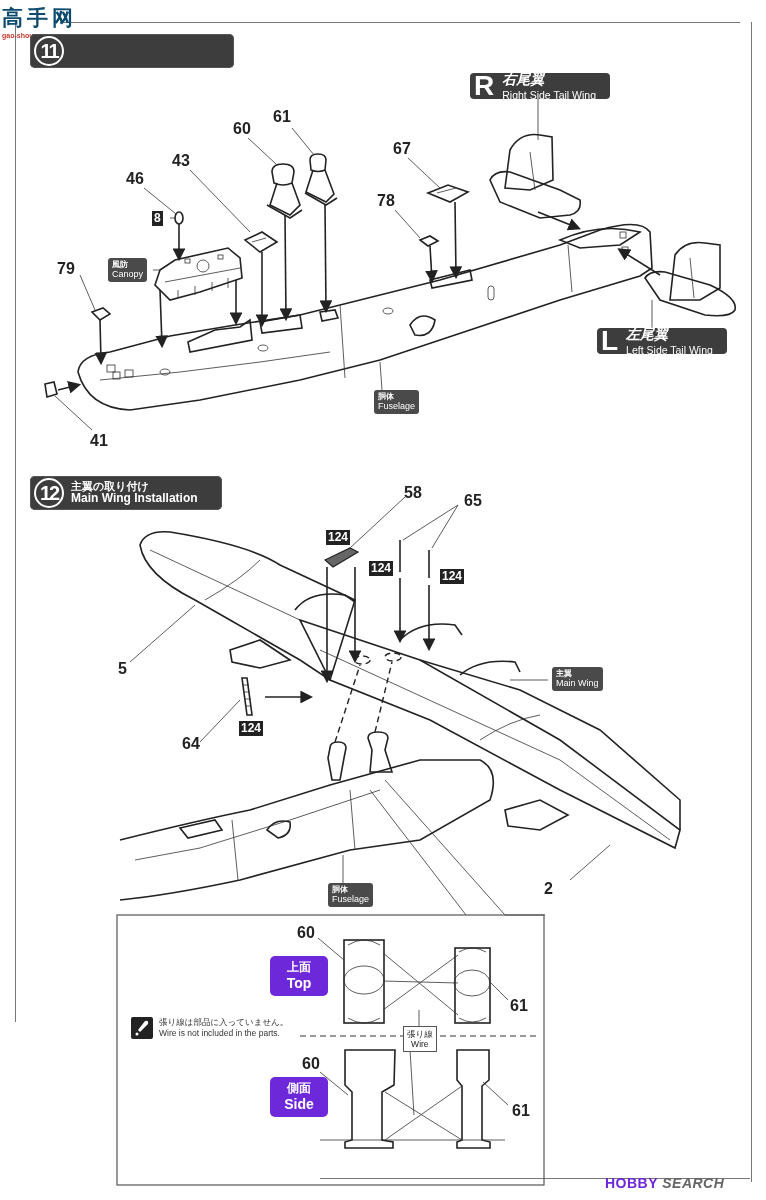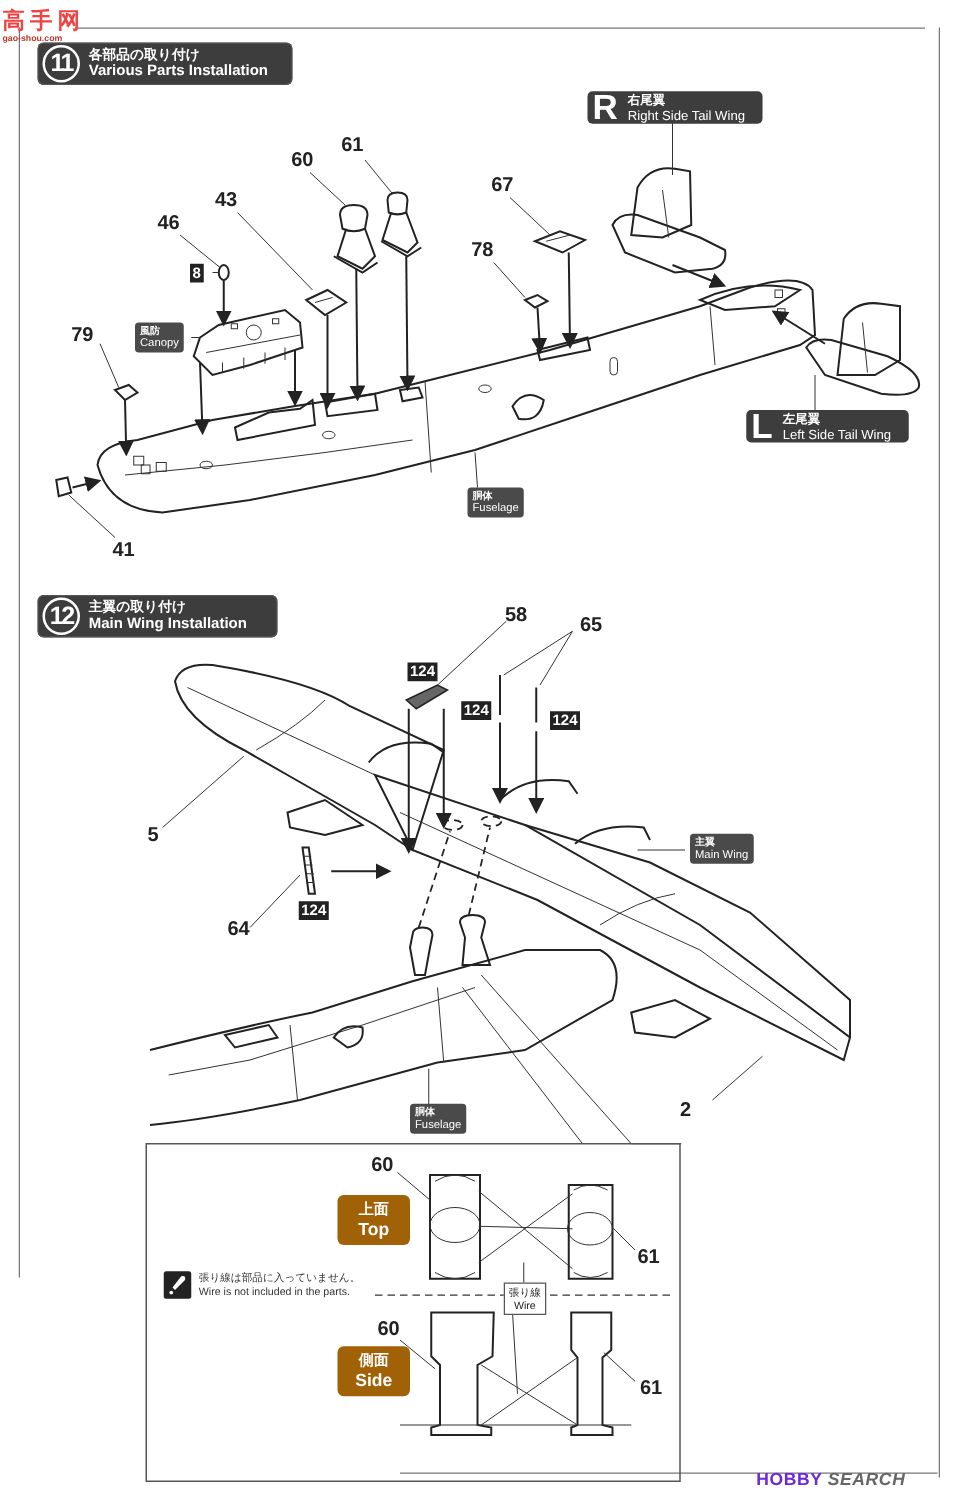--- a/index.html
+++ b/index.html
@@ -8,33 +8,33 @@
   .step-header{position:absolute;background:#3d3d3d;border-radius:5px;color:#fff;display:flex;align-items:center;padding:0 8px 0 4px;box-shadow:0 0 0 1px #555 inset;}
   .step-num{width:30px;height:30px;border:2.5px solid #fff;border-radius:50%;display:flex;align-items:center;justify-content:center;font-weight:bold;font-size:20px;letter-spacing:-2px;margin-right:7px;box-sizing:border-box;text-align:center;}
   .step-text{display:flex;flex-direction:column;line-height:1.15;}
   .step-text .jp{font-size:11px;font-weight:bold;}
   .step-text .en{font-size:12px;font-weight:bold;}
   .label-box{position:absolute;background:#4a4a4a;color:#fff;border-radius:3px;padding:2px 4px;line-height:1.15;}
   .label-box .jp{font-size:8px;font-weight:bold;display:block;}
   .label-box .en{font-size:9px;display:block;}
   .big-label{position:absolute;background:#3d3d3d;color:#fff;border-radius:4px;display:flex;align-items:center;padding:2px 8px 2px 4px;}
   .big-letter{font-size:28px;font-weight:bold;margin-right:8px;line-height:1;}
-  .big-label .jp{font-size:10px;font-weight:bold;display:block;}
+  .big-label .jp{font-size:14px;font-weight:bold;display:block;font-style:italic;}
   .big-label .en{font-size:10.5px;display:block;}
   .part-num{position:absolute;font-weight:bold;font-size:16px;color:#222;}
   .paint-tag{position:absolute;background:#222;color:#fff;font-weight:bold;font-size:12px;padding:0 2px;line-height:15px;}
-  .view-box{position:absolute;background:#a16207;color:#fff;border-radius:5px;width:58px;height:40px;display:flex;flex-direction:column;align-items:center;justify-content:center;line-height:1.15;font-weight:bold;}
+  .view-box{position:absolute;background:#6d28d9;color:#fff;border-radius:5px;width:58px;height:40px;display:flex;flex-direction:column;align-items:center;justify-content:center;line-height:1.15;font-weight:bold;}
   .view-box .jp{font-size:12px;}
   .view-box .en{font-size:14px;}
   .note{position:absolute;display:flex;align-items:flex-start;}
   .note-icon{width:22px;height:22px;background:#222;border-radius:2px;margin-right:6px;position:relative;}
   .note-text{font-size:8.5px;line-height:1.3;color:#333;}
   .wire-box{position:absolute;border:1px solid #555;background:#fff;font-size:8.5px;text-align:center;line-height:1.2;padding:2px 3px;}
   .watermark-top{position:absolute;left:2px;top:4px;}
-  .wm-jp{font-size:18px;font-weight:bold;color:#ef4444;letter-spacing:4px;text-align:center;}
+  .wm-jp{font-size:21px;font-weight:bold;color:#0c4a6e;letter-spacing:4px;text-align:center;}
   .wm-url{font-size:7px;color:#c0392b;font-weight:bold;}
   .wm-bottom{position:absolute;left:605px;top:1175px;font-size:14px;font-weight:bold;letter-spacing:0.5px;}
   .wm-bottom .hb{color:#6d28d9;}
   .wm-bottom .sr{color:#666;font-style:italic;}
   svg{position:absolute;left:0;top:0;}
   svg .l{stroke:#222;fill:none;stroke-width:1.6;}
   svg .t{stroke:#333;fill:none;stroke-width:0.8;}
   svg .a{stroke:#222;fill:none;stroke-width:1.6;}
   svg .d{stroke:#222;fill:none;stroke-width:1.4;stroke-dasharray:6 4;}
 </style>
@@ -250,24 +250,20 @@
 
     <line class="t" x1="318" y1="938" x2="344" y2="960"></line>
     <line class="t" x1="508" y1="1000" x2="490" y2="982"></line>
     <line class="t" x1="320" y1="1072" x2="348" y2="1095"></line>
     <line class="t" x1="508" y1="1105" x2="483" y2="1082"></line>
   </g>
 </svg>
 
 <div class="step-header" style="left:30px;top:34px;width:192px;height:34px;">
   <div class="step-num">11</div>
-  <div class="step-text">
-    <span class="jp">各部品の取り付け</span>
-    <span class="en">Various Parts Installation</span>
-  </div>
 </div>
 
 <div class="big-label" style="left:470px;top:73px;width:128px;height:22px;">
   <span class="big-letter">R</span>
   <span>
     <span class="jp">右尾翼</span>
     <span class="en">Right Side Tail Wing</span>
   </span>
 </div>
 <div class="big-label" style="left:597px;top:328px;width:118px;height:22px;">

